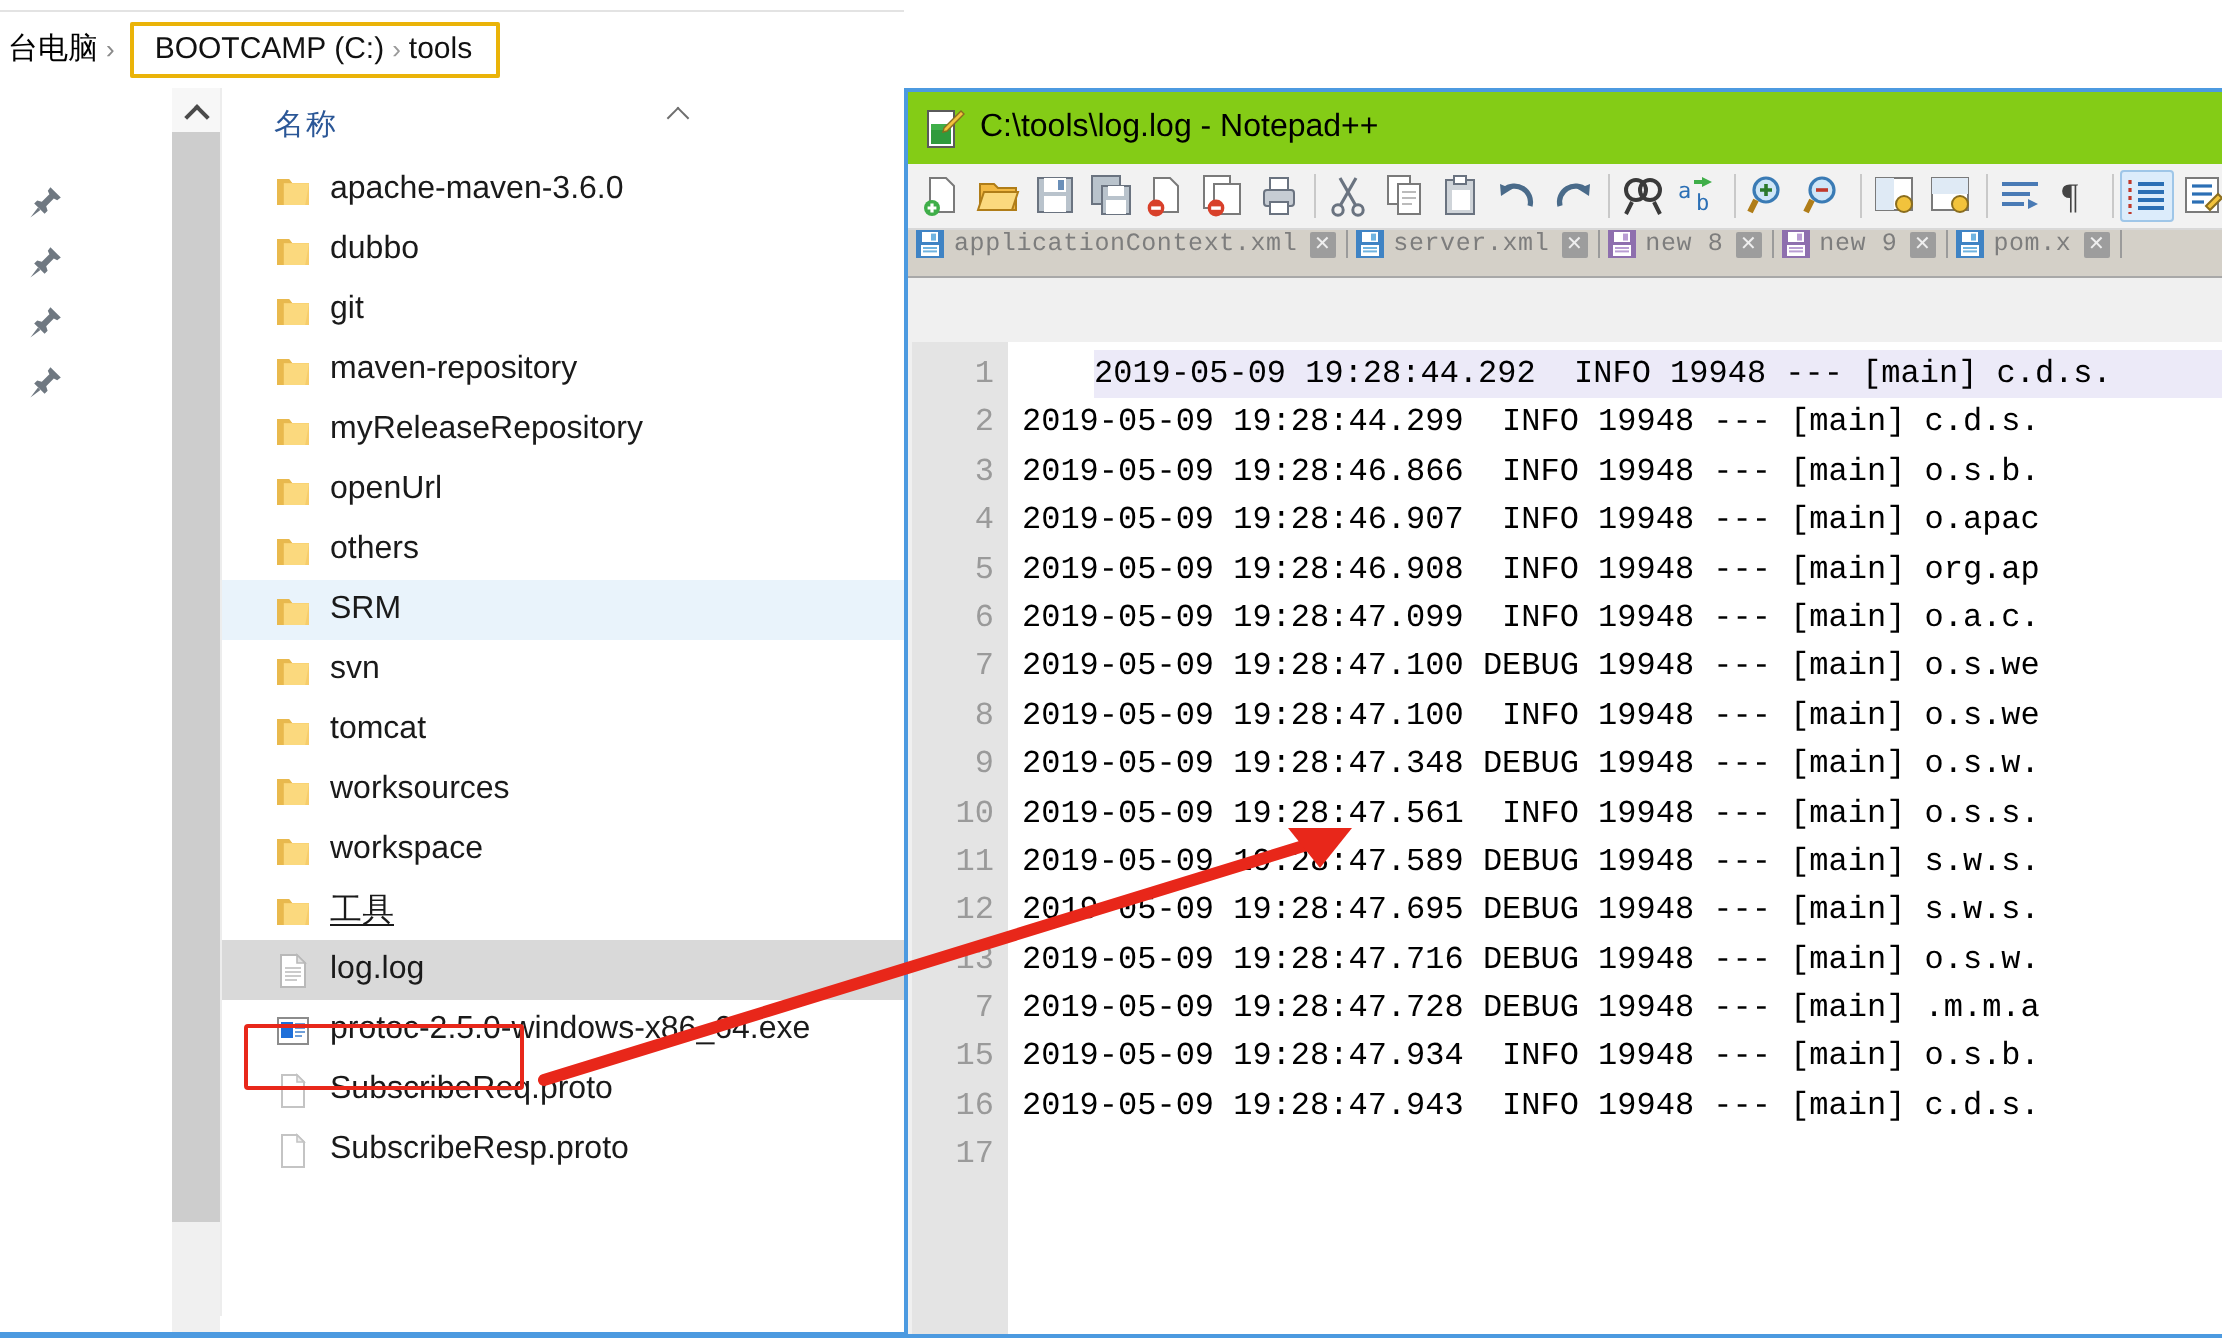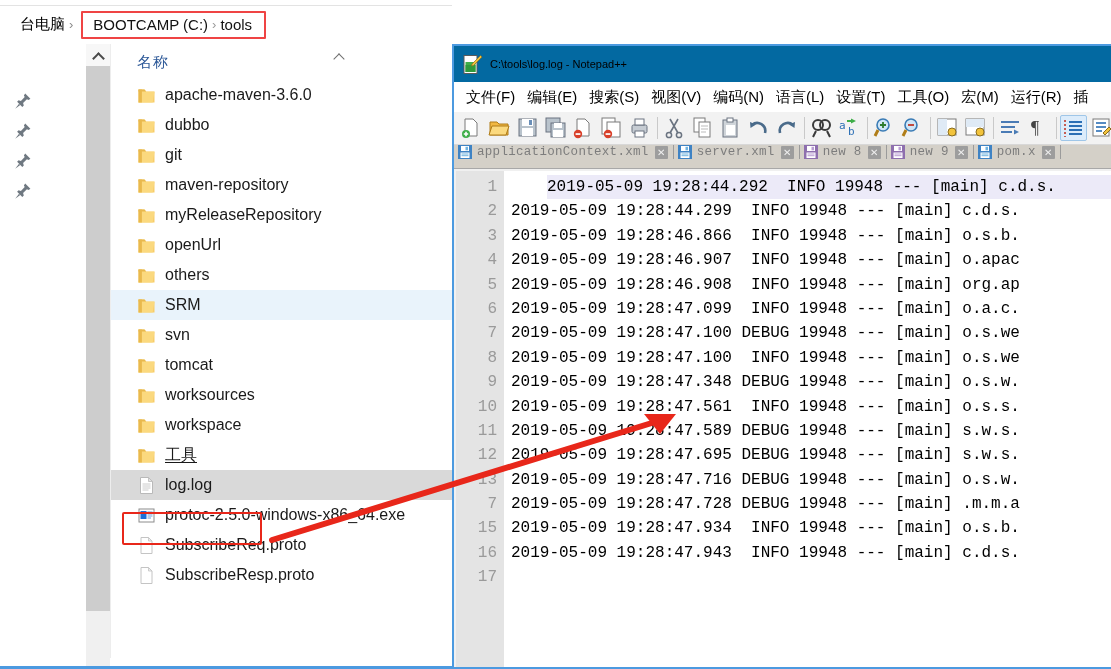--- a/index.html
+++ b/index.html
@@ -22,25 +22,25 @@
   .top-strip .hair { position:absolute; left:0; top:5px; width:452px; height:1px; background:#e3e3e3; }
 
   
   #addressbar {
     position:absolute; left:0; top:7px; width:452px; height:35px;
     background:#ffffff;
     display:flex; align-items:center;
     font-size:15px; color:#111;
     white-space:nowrap; overflow:hidden;
   }
-  .crumb-thispc { padding-left:20px; color:#000; font-size:15px; }
+  .crumb-thispc { padding-left:4px; color:#000; font-size:15px; }
   .crumb-sep { color:#8a8a8a; font-size:13px; padding:0 4px; }
   .crumb-box {
     margin-left:4px;
-    border:2px solid #ef4444;
+    border:2px solid #eab308;
     padding:3px 12px 4px 10px;
     display:flex; align-items:center;
     border-radius:1px;
   }
   .crumb-box .crumb-sep { color:#9a9a9a; }
 
   
   #exp-body {
     position:absolute; left:0; top:44px; width:452px; height:625px;
     background:#ffffff;
@@ -127,23 +127,23 @@
 
   
   #npp {
     position:absolute; left:452px; top:44px; width:659px; height:625px;
     background:#f0f0f0;
     border:2px solid #4c9ae0;
     border-right:none;
     overflow:hidden;
   }
   #npp-title {
-    height:36px; background:#0369a1;
+    height:36px; background:#84cc16;
     display:flex; align-items:center; padding-left:8px;
-    font-size:11px; color:#000;
+    font-size:16px; color:#000;
   }
   #npp-title .npp-icon { width:21px; height:21px; margin-right:7px; flex:0 0 21px; }
 
   #npp-menu {
     height:30px; background:#ffffff;
     display:flex; align-items:center; padding-left:6px;
     font-size:15px; color:#000; white-space:nowrap; overflow:hidden;
   }
   #npp-menu .mi { padding:0 6px; }
 
@@ -452,33 +452,20 @@
         <svg viewBox="0 0 21 21" width="21" height="21">
           <rect x="2" y="1.5" width="13" height="18" fill="#ffffff" stroke="#5a5a5a" stroke-width="1"></rect>
           <rect x="3.5" y="8" width="10" height="10" fill="#3fae49"></rect>
           <rect x="3.5" y="11" width="10" height="7" fill="#2f9a3c"></rect>
           <path d="M10 10 L18.5 1.5 L20 3 L11.5 11.5 L9.5 12 Z" fill="#f2c33c" stroke="#8a6d1e" stroke-width="0.7"></path>
         </svg>
       </span>
       <span>C:\tools\log.log - Notepad++</span>
     </div>
 
-    <div id="npp-menu">
-        <span class="mi">文件(F)</span>
-        <span class="mi">编辑(E)</span>
-        <span class="mi">搜索(S)</span>
-        <span class="mi">视图(V)</span>
-        <span class="mi">编码(N)</span>
-        <span class="mi">语言(L)</span>
-        <span class="mi">设置(T)</span>
-        <span class="mi">工具(O)</span>
-        <span class="mi">宏(M)</span>
-        <span class="mi">运行(R)</span>
-        <span class="mi">插</span>
-      </div>
 
     <div id="npp-toolbar">
         <span class="tbtn">
           <svg viewBox="0 0 23 23" width="23" height="23" style="display:block;margin:1px auto">
             <path d="M5 3 h8 l4 4 v13 h-12 z" fill="#fff" stroke="#7a7a7a"></path>
             <circle cx="6" cy="18" r="4" fill="#3fae49"></circle>
             <path d="M6 15.8 v4.4 M3.8 18 h4.4" stroke="#fff" stroke-width="1.6"></path>
           </svg>
         </span>
         <span class="tbtn">

